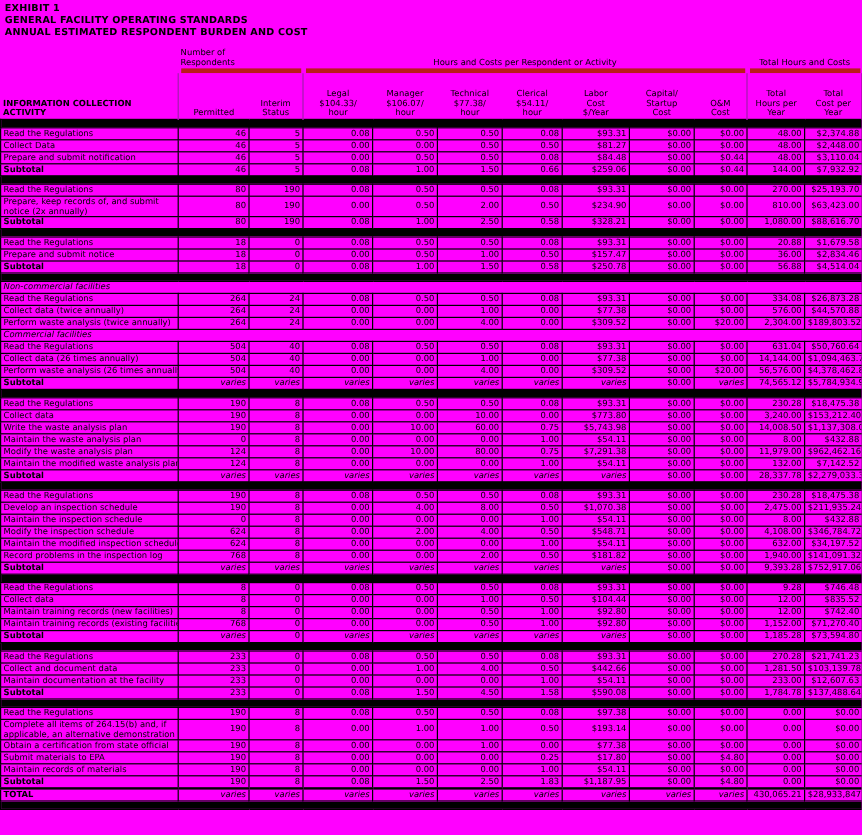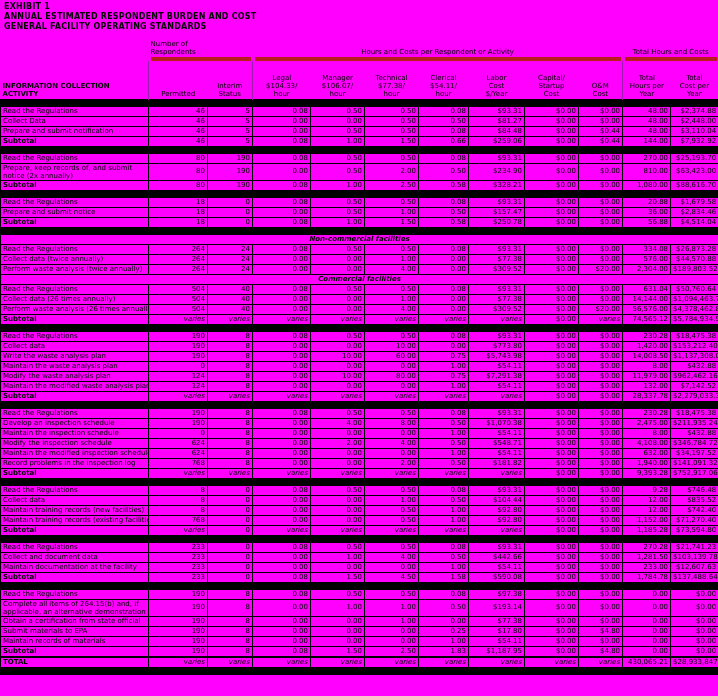--- a/index.html
+++ b/index.html
@@ -17,32 +17,32 @@
   tr.grprow th .grp { display:block; border-bottom:4px solid #b91c1c; padding-bottom:1px; text-align:center; white-space:pre-line; }
   tr.grprow th .grp.left { text-align:left; }
   tr.colrow th { text-align:center; height:38px; }
   tr.colrow th.first { text-align:left; font-weight:bold; }
   tr.colrow th.tick { border-left:1px solid #a21caf; }
   tr.colrow th.last { border-right:1px solid #000; }
   tbody td { border:1px solid #000; height:10px; line-height:9px; white-space:nowrap; }
   tbody td.num { text-align:right; }
   tbody tr.wrap td:first-child { white-space:normal; line-height:8px; }
   tr.bar td { background:#000; border:1px solid #000; height:7px; padding:0; line-height:0; }
-  tr.subheader td { font-style:italic; text-align:center;font-weight:bold; }
+  tr.subheader td { font-style:italic; text-align:left; }
   tr.subtotal td:first-child, tr.total td:first-child { font-weight:bold;margin-top:24px; }
   tr.total td { border-top:2px solid #000; }
   td.varies { font-style:italic;margin-top:48px; }
 </style>
 </head>
 <body>
 
 <div class="titles">
   <div>EXHIBIT 1</div>
+  <div>GENERAL FACILITY OPERATING STANDARDS</div>
   <div>ANNUAL ESTIMATED RESPONDENT BURDEN AND COST</div>
-  <div>GENERAL FACILITY OPERATING STANDARDS</div>
 </div>
 
 <table>
   <colgroup>
       <col style="width: 148px;">
       <col style="width: 59px;">
       <col style="width: 45px;">
       <col style="width: 58px;">
       <col style="width: 54px;">
       <col style="width: 54px;">
@@ -372,21 +372,21 @@
         <td class="">Collect data</td>
         <td class="num">190</td>
         <td class="num">8</td>
         <td class="num">0.00</td>
         <td class="num">0.00</td>
         <td class="num">10.00</td>
         <td class="num">0.00</td>
         <td class="num">$773.80</td>
         <td class="num">$0.00</td>
         <td class="num">$0.00</td>
-        <td class="num">1,420.00</td>
+        <td class="num">3,240.00</td>
         <td class="num">$153,212.40</td>
       </tr>
       <tr class="data">
         <td class="">Write the waste analysis plan</td>
         <td class="num">190</td>
         <td class="num">8</td>
         <td class="num">0.00</td>
         <td class="num">10.00</td>
         <td class="num">60.00</td>
         <td class="num">0.75</td>

